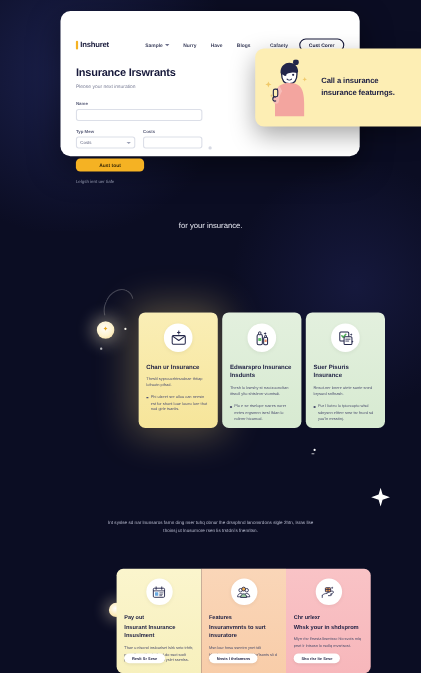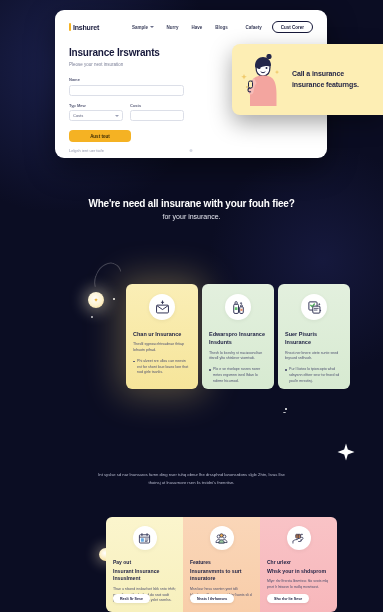--- a/index.html
+++ b/index.html
@@ -13,24 +13,24 @@
   .page { position:relative; width:383px; height:612px; background:#0b0d23; overflow:hidden; }
 
   
   .bg-glow-a{position:absolute;left:-40px;top:-30px;width:260px;height:240px;
     background:radial-gradient(circle at 40% 40%, rgba(40,48,110,.55), rgba(11,13,35,0) 70%);pointer-events:none;}
   .bg-glow-b{position:absolute;right:-60px;top:150px;width:240px;height:220px;
     background:radial-gradient(circle at 50% 50%, rgba(32,36,86,.5), rgba(11,13,35,0) 70%);pointer-events:none;}
 
   
   .hero-card{
-    position:absolute; left:55px; top:10px; width:272px; height:148px;
+    position:absolute; left:55px; top:10px; width:272px; height:132px;
     background:#ffffff; border-radius:9px;
     box-shadow:0 10px 30px rgba(0,0,0,.45);
-    padding:10px 14px;
+    padding:24px 14px;
   }
   .nav{display:flex;align-items:center;height:14px;}
   .logo{display:flex;align-items:center;gap:2px;font-size:7px;font-weight:700;color:#17193a;letter-spacing:-.2px;}
   .logo-bar{width:2px;height:8px;background:#f5b223;border-radius:1px;display:inline-block;}
   .nav-links{display:flex;gap:13px;margin-left:33px;}
   .nav-link{font-size:4.5px;color:#3b3f5c;font-weight:600;display:flex;align-items:center;gap:1.5px;white-space:nowrap;}
   .caret{width:0;height:0;border-left:2px solid transparent;border-right:2px solid transparent;border-top:2.5px solid #6b6f8a;display:inline-block;}
   .nav-right{margin-left:auto;display:flex;align-items:center;gap:10px;}
   .nav-sec{font-size:4.5px;color:#3b3f5c;font-weight:600;}
   .nav-btn{font-size:4.5px;color:#17193a;font-weight:700;border:1px solid #17193a;border-radius:20px;padding:2.5px 8px;background:#fff;white-space:nowrap;}
@@ -185,21 +185,20 @@
         <circle cx="9" cy="33" r="1" fill="#e3c579"></circle>
       </svg>
     </div>
     <div class="call-text">
       <div>Call a insurance</div>
       <div>insurance featurngs.</div>
     </div>
   </div>
 
   <div class="sec2">
-    <div class="sec2-title">Whe're need all insurane with your fouh fiee?</div>
     <div class="sec2-sub">for your insurance.</div>
   </div>
 
   <div class="arc"></div>
   <div class="orb">
       <span class="orb-i">✦</span>
     </div>
   <div class="spark" style="left:113px;top:298px;width:2px;height:2px;"></div>
   <div class="spark" style="left:91px;top:316px;width:1.6px;height:1.6px;opacity:.7;"></div>
   <div class="spark" style="left:285px;top:408px;width:2px;height:2px;"></div>

